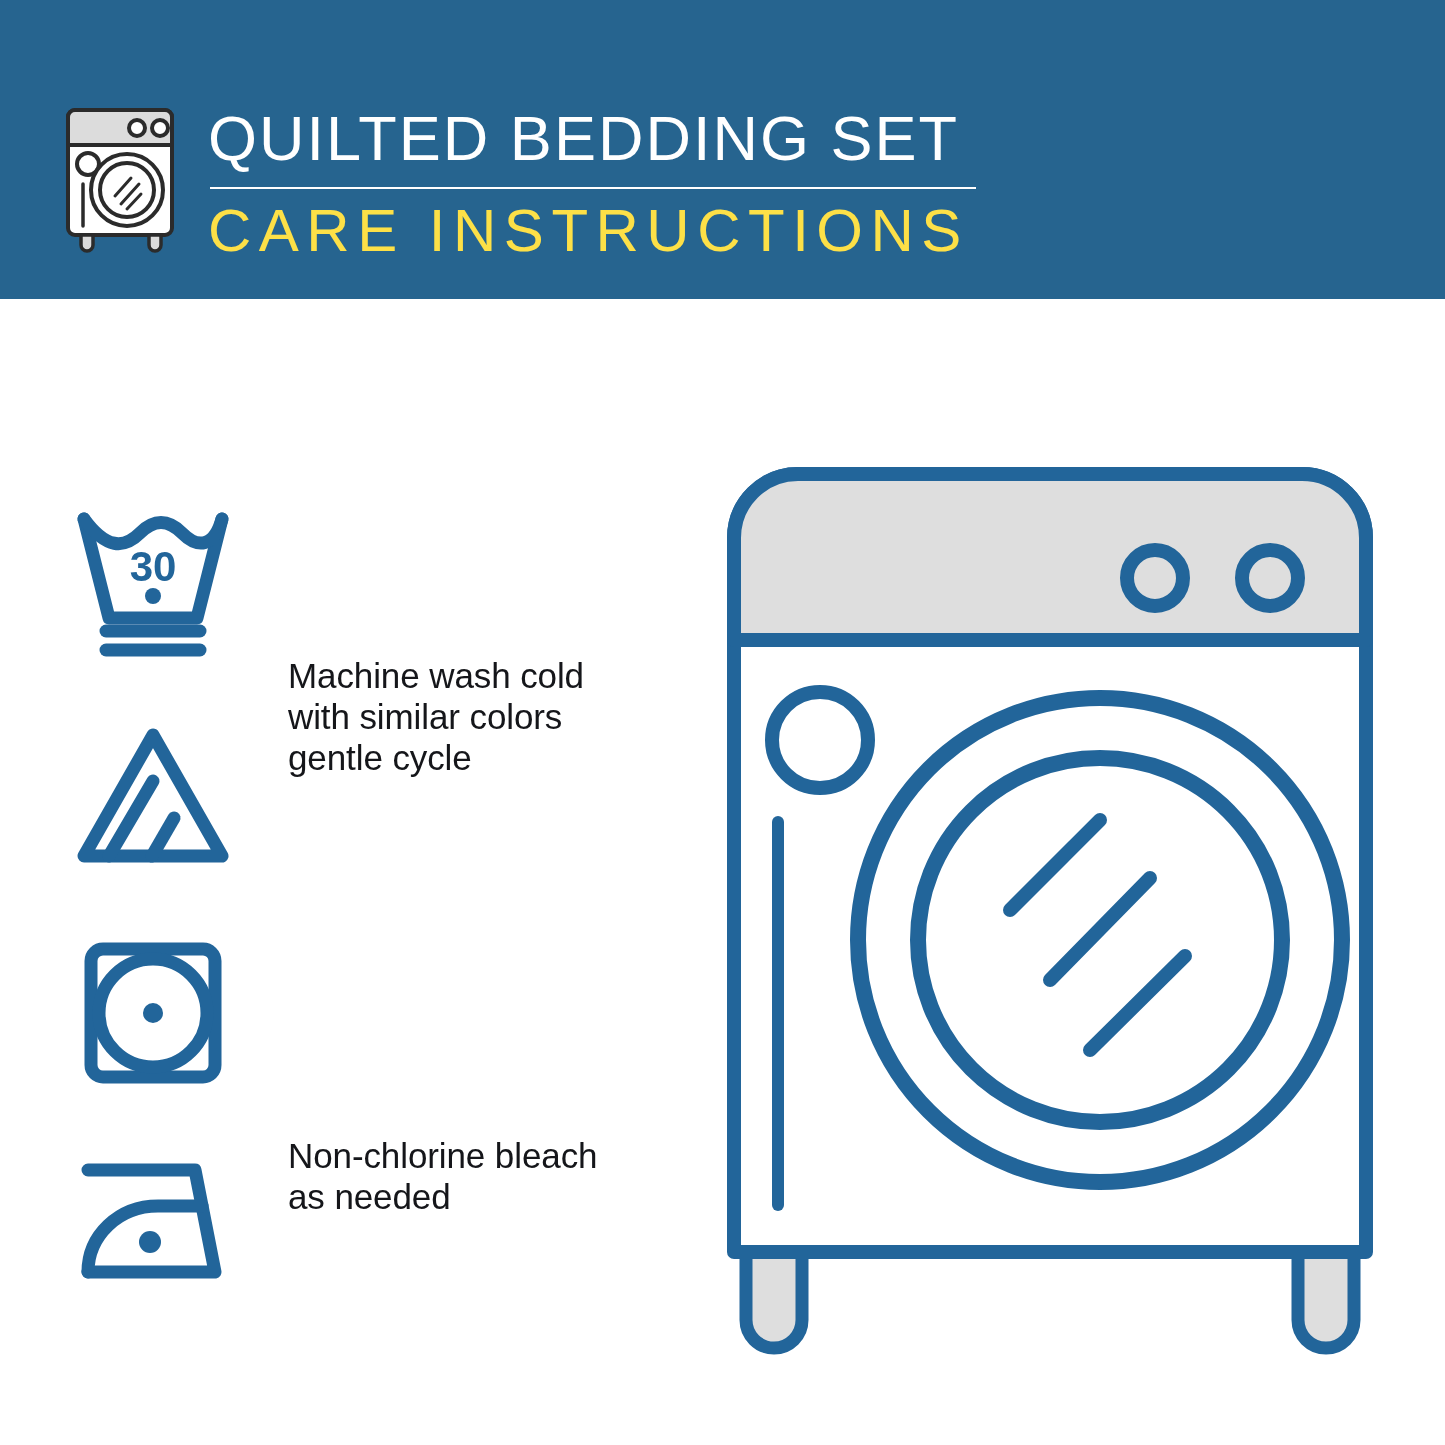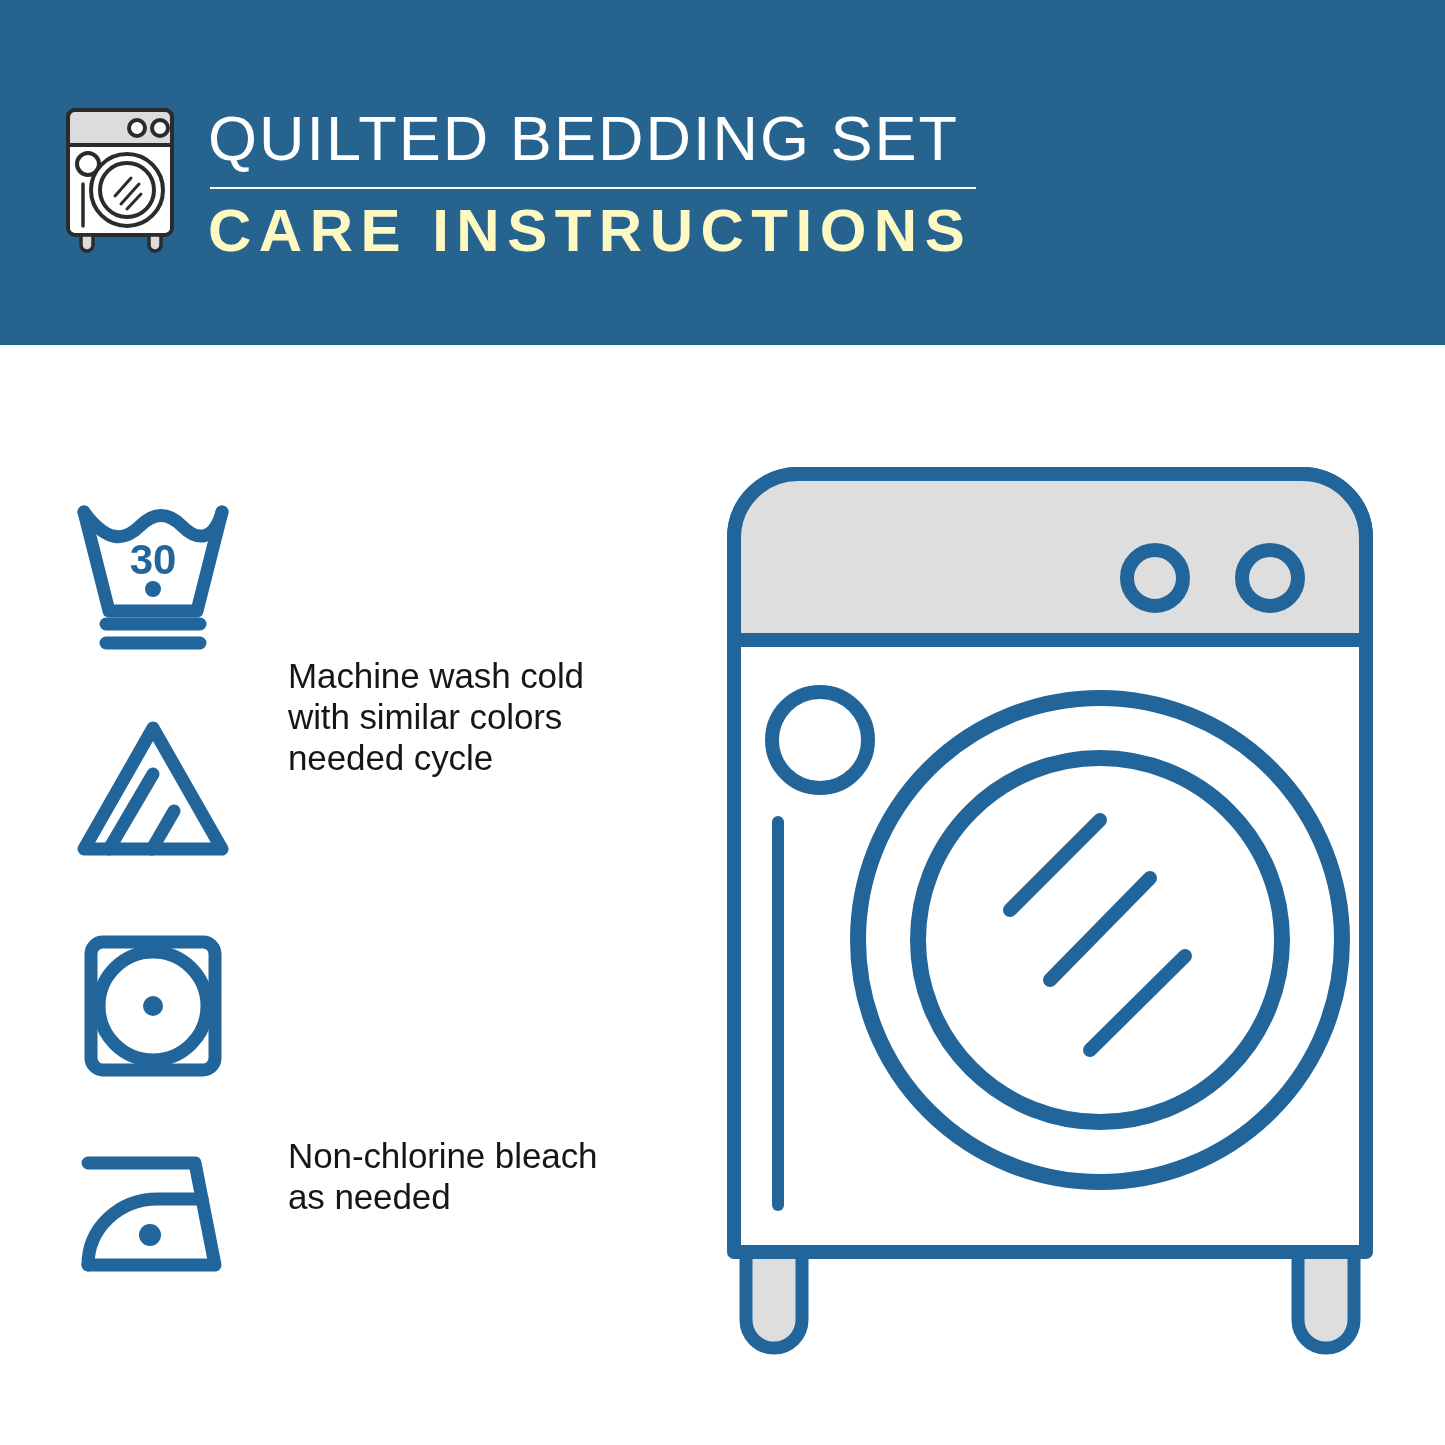--- a/index.html
+++ b/index.html
@@ -17,21 +17,21 @@
     background: #ffffff;
     overflow: hidden;
   }
 
   
   #header-bar {
     position: absolute;
     left: 0;
     top: 0;
     width: 1445px;
-    height: 345px;
+    height: 299px;
     background: #26648f;
   }
   #header-logo {
     position: absolute;
     left: 63px;
     top: 104px;
     width: 122px;
     height: 148px;
   }
   #header-text-block {
@@ -60,22 +60,22 @@
     width: 766px;
     height: 2px;
     background: #ffffff;
   }
   #sub-title {
     position: absolute;
     left: 0;
     top: 93px;
     font-size: 60px;
     line-height: 68px;
-    color: #fef9c3;
-    font-weight: 700;
+    color: #fde047;
+    font-weight: 400;
     letter-spacing: 7.5px;
     white-space: nowrap;
     font-family: "Liberation Sans", sans-serif;
   }
 
   
   #care-list {
     position: absolute;
     left: 0;
     top: 345px;
@@ -83,21 +83,21 @@
     height: 1100px;
   }
   .care-row {
     position: absolute;
     left: 0;
     width: 700px;
   }
   .care-icon {
     position: absolute;
     left: 70px;
-    top: 1px;
+    top: 8px;
     width: 166px;
     height: 150px;
   }
   .care-text {
     position: absolute;
     left: 288px;
     color: #15161a;
     font-size: 35px;
     line-height: 41px;
     font-weight: 400;
@@ -179,21 +179,21 @@
           <g stroke="#22659a" stroke-width="13" stroke-linecap="round">
             <line x1="36" y1="128" x2="130" y2="128"></line>
             <line x1="36" y1="147" x2="130" y2="147"></line>
           </g>
           <text x="83" y="78" text-anchor="middle" font-family="Liberation Sans, sans-serif" font-size="42" font-weight="700" fill="#22659a">30</text>
           <circle cx="83" cy="93" r="8" fill="#22659a"></circle>
         </svg>
       </div>
       <div class="care-text" id="care-text-0">Machine wash cold
 with similar colors
-needed cycle</div>
+gentle cycle</div>
     </div>
 
     <div class="care-row" id="care-row-1">
       <div class="care-icon">
         <svg width="166" height="150" viewBox="0 0 166 150">
           <g fill="none" stroke="#22659a" stroke-width="13" stroke-linecap="round" stroke-linejoin="round">
             <path d="M83 12 L152 133 L14 133 Z"></path>
             <line x1="83" y1="58" x2="39" y2="133"></line>
             <line x1="104" y1="95" x2="82" y2="133"></line>
           </g>

